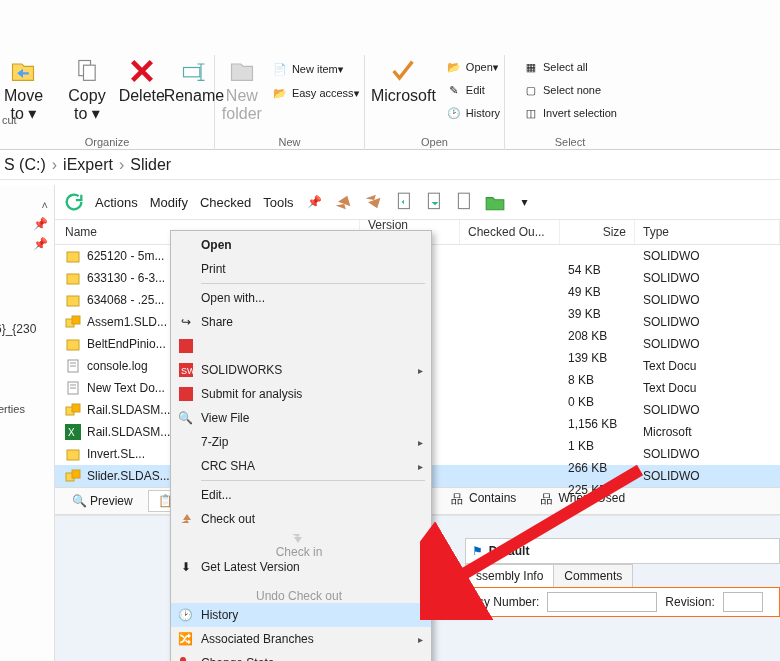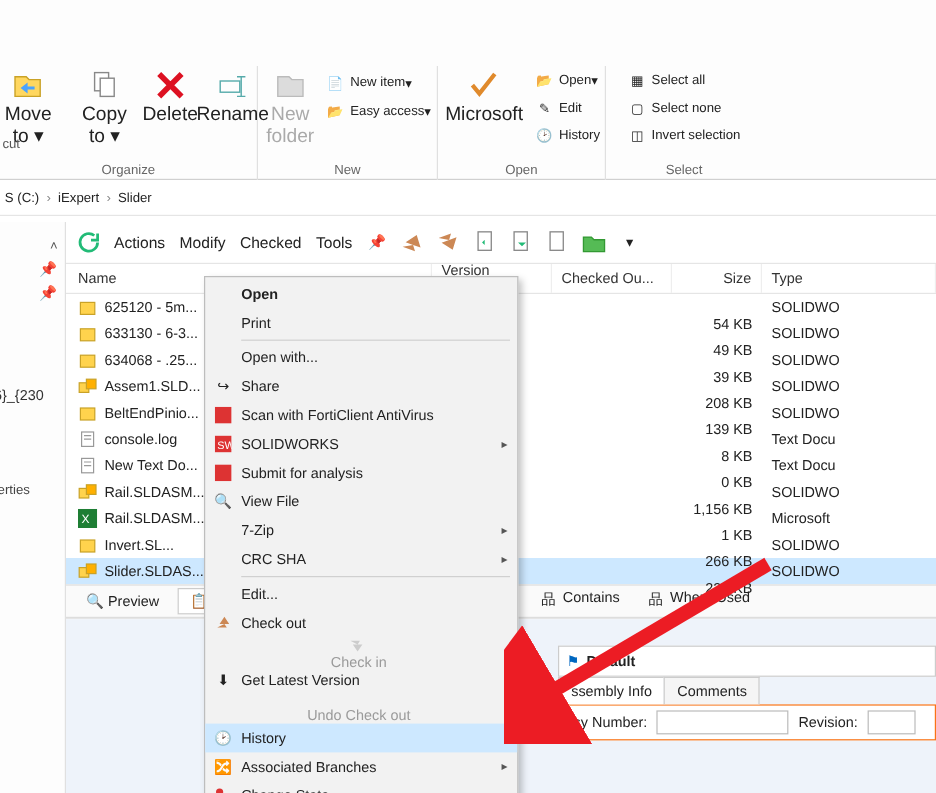--- a/index.html
+++ b/index.html
@@ -12,21 +12,21 @@
   .ribbon-group-label { font-size: 11px; color: #666; text-align: center; padding: 4px 0 2px; }
   .ribbon-items { display: flex; align-items: flex-start; }
   .rib-btn { display: flex; flex-direction: column; align-items: center; padding: 2px 6px; cursor: pointer; min-width: 44px; }
   .rib-btn .ic { width: 28px; height: 28px; display:flex;align-items:center;justify-content:center; }
   .rib-btn span.lbl { font-size: 16px; margin-top: 2px; text-align: center; line-height: 1.1; }
   .rib-small { display:flex; align-items:center; padding:2px 4px; cursor:pointer; font-size:11px; white-space:nowrap; }
   .rib-small .ics { width:16px; height:16px; margin-right:4px; display:inline-flex;align-items:center;justify-content:center; }
   .disabled { color: #aaa !important; }
 
   
-  .crumb { height: 30px; display: flex; align-items: center; padding-left: 4px; font-size: 11px; border-bottom: 1px solid #e5e5e5;}
+  .crumb { height: 30px; display: flex; align-items: center; padding-left: 4px; font-size: 16px; border-bottom: 1px solid #e5e5e5;}
   .crumb span.sep { margin: 0 6px; color:#888; }
 
   
   .left-gutter { position:absolute; left:0; top:185px; width:55px; height:480px; border-right:1px solid #e0e0e0; background:#fdfdfd; }
   .left-gutter .pin { position:absolute; top:14px; right:6px; color:#555; font-size:11px;}
   .left-gutter .lbl { position:absolute; top:218px; left:-2px; font-size:11px; color:#444;}
 
   
   .main { position:absolute; left:55px; top:185px; right:0; bottom:0; }
 
@@ -44,21 +44,21 @@
   .col-size { width: 75px; justify-content:flex-end; }
   .col-type { flex: 1; }
 
   .rows { }
   .row { display:flex; height:22px; align-items:center; font-size:12px; }
   .row.sel { background:#cde8ff; }
   .cell { padding:0 8px; overflow:hidden; white-space:nowrap; text-overflow:ellipsis;}
   .cell-name { width:305px; display:flex; align-items:center; padding-left:10px !important;}
   .cell-ver  { width:100px; display:flex; align-items:center; gap:4px;}
   .cell-chk  { width:100px; }
-  .cell-size { width:75px; text-align:right;margin-top:28px; }
+  .cell-size { width:75px; text-align:left;margin-top:28px; }
   .cell-type { flex:1; }
   .fic { width:16px; height:16px; margin-right:6px; display:inline-flex;align-items:center;justify-content:center;}
 
   
   .ctx { position:absolute; left:170px; top:230px; width:262px; background:#f2f2f2; border:1px solid #bdbdbd; box-shadow:3px 3px 6px rgba(0,0,0,.25); z-index:50; padding:2px 0;}
   .ctx-item { display:flex; align-items:center; height:24px; padding:0 8px 0 4px; font-size:12px; cursor:pointer; position:relative;}
   .ctx-item.hi { background:#cde8ff; }
   .ctx-item.dis { color:#9a9a9a;flex-direction:column; }
   .ctx-item .cic { width:22px; height:18px; display:inline-flex;align-items:center;justify-content:center; margin-right:4px;}
   .ctx-item .arrow { position:absolute; right:8px; color:#555; font-size:10px;}
@@ -566,21 +566,20 @@
   <div class="ctx-item">
       <span class="cic">↪</span>
       <span>Share</span>
     </div>
   <div class="ctx-item">
       <span class="cic">
         <svg width="14" height="14">
           <rect width="14" height="14" fill="#d33"></rect>
         </svg>
       </span>
-      <span>Scan with FortiClient AntiVirus</span>
     </div>
   <div class="ctx-item">
       <span class="cic">
         <svg width="14" height="14">
           <rect width="14" height="14" fill="#d33"></rect>
           <text x="2" y="11" fill="#fff" font-size="9">SW</text>
         </svg>
       </span>
       <span>SOLIDWORKS</span>
       <span class="arrow">▸</span>

